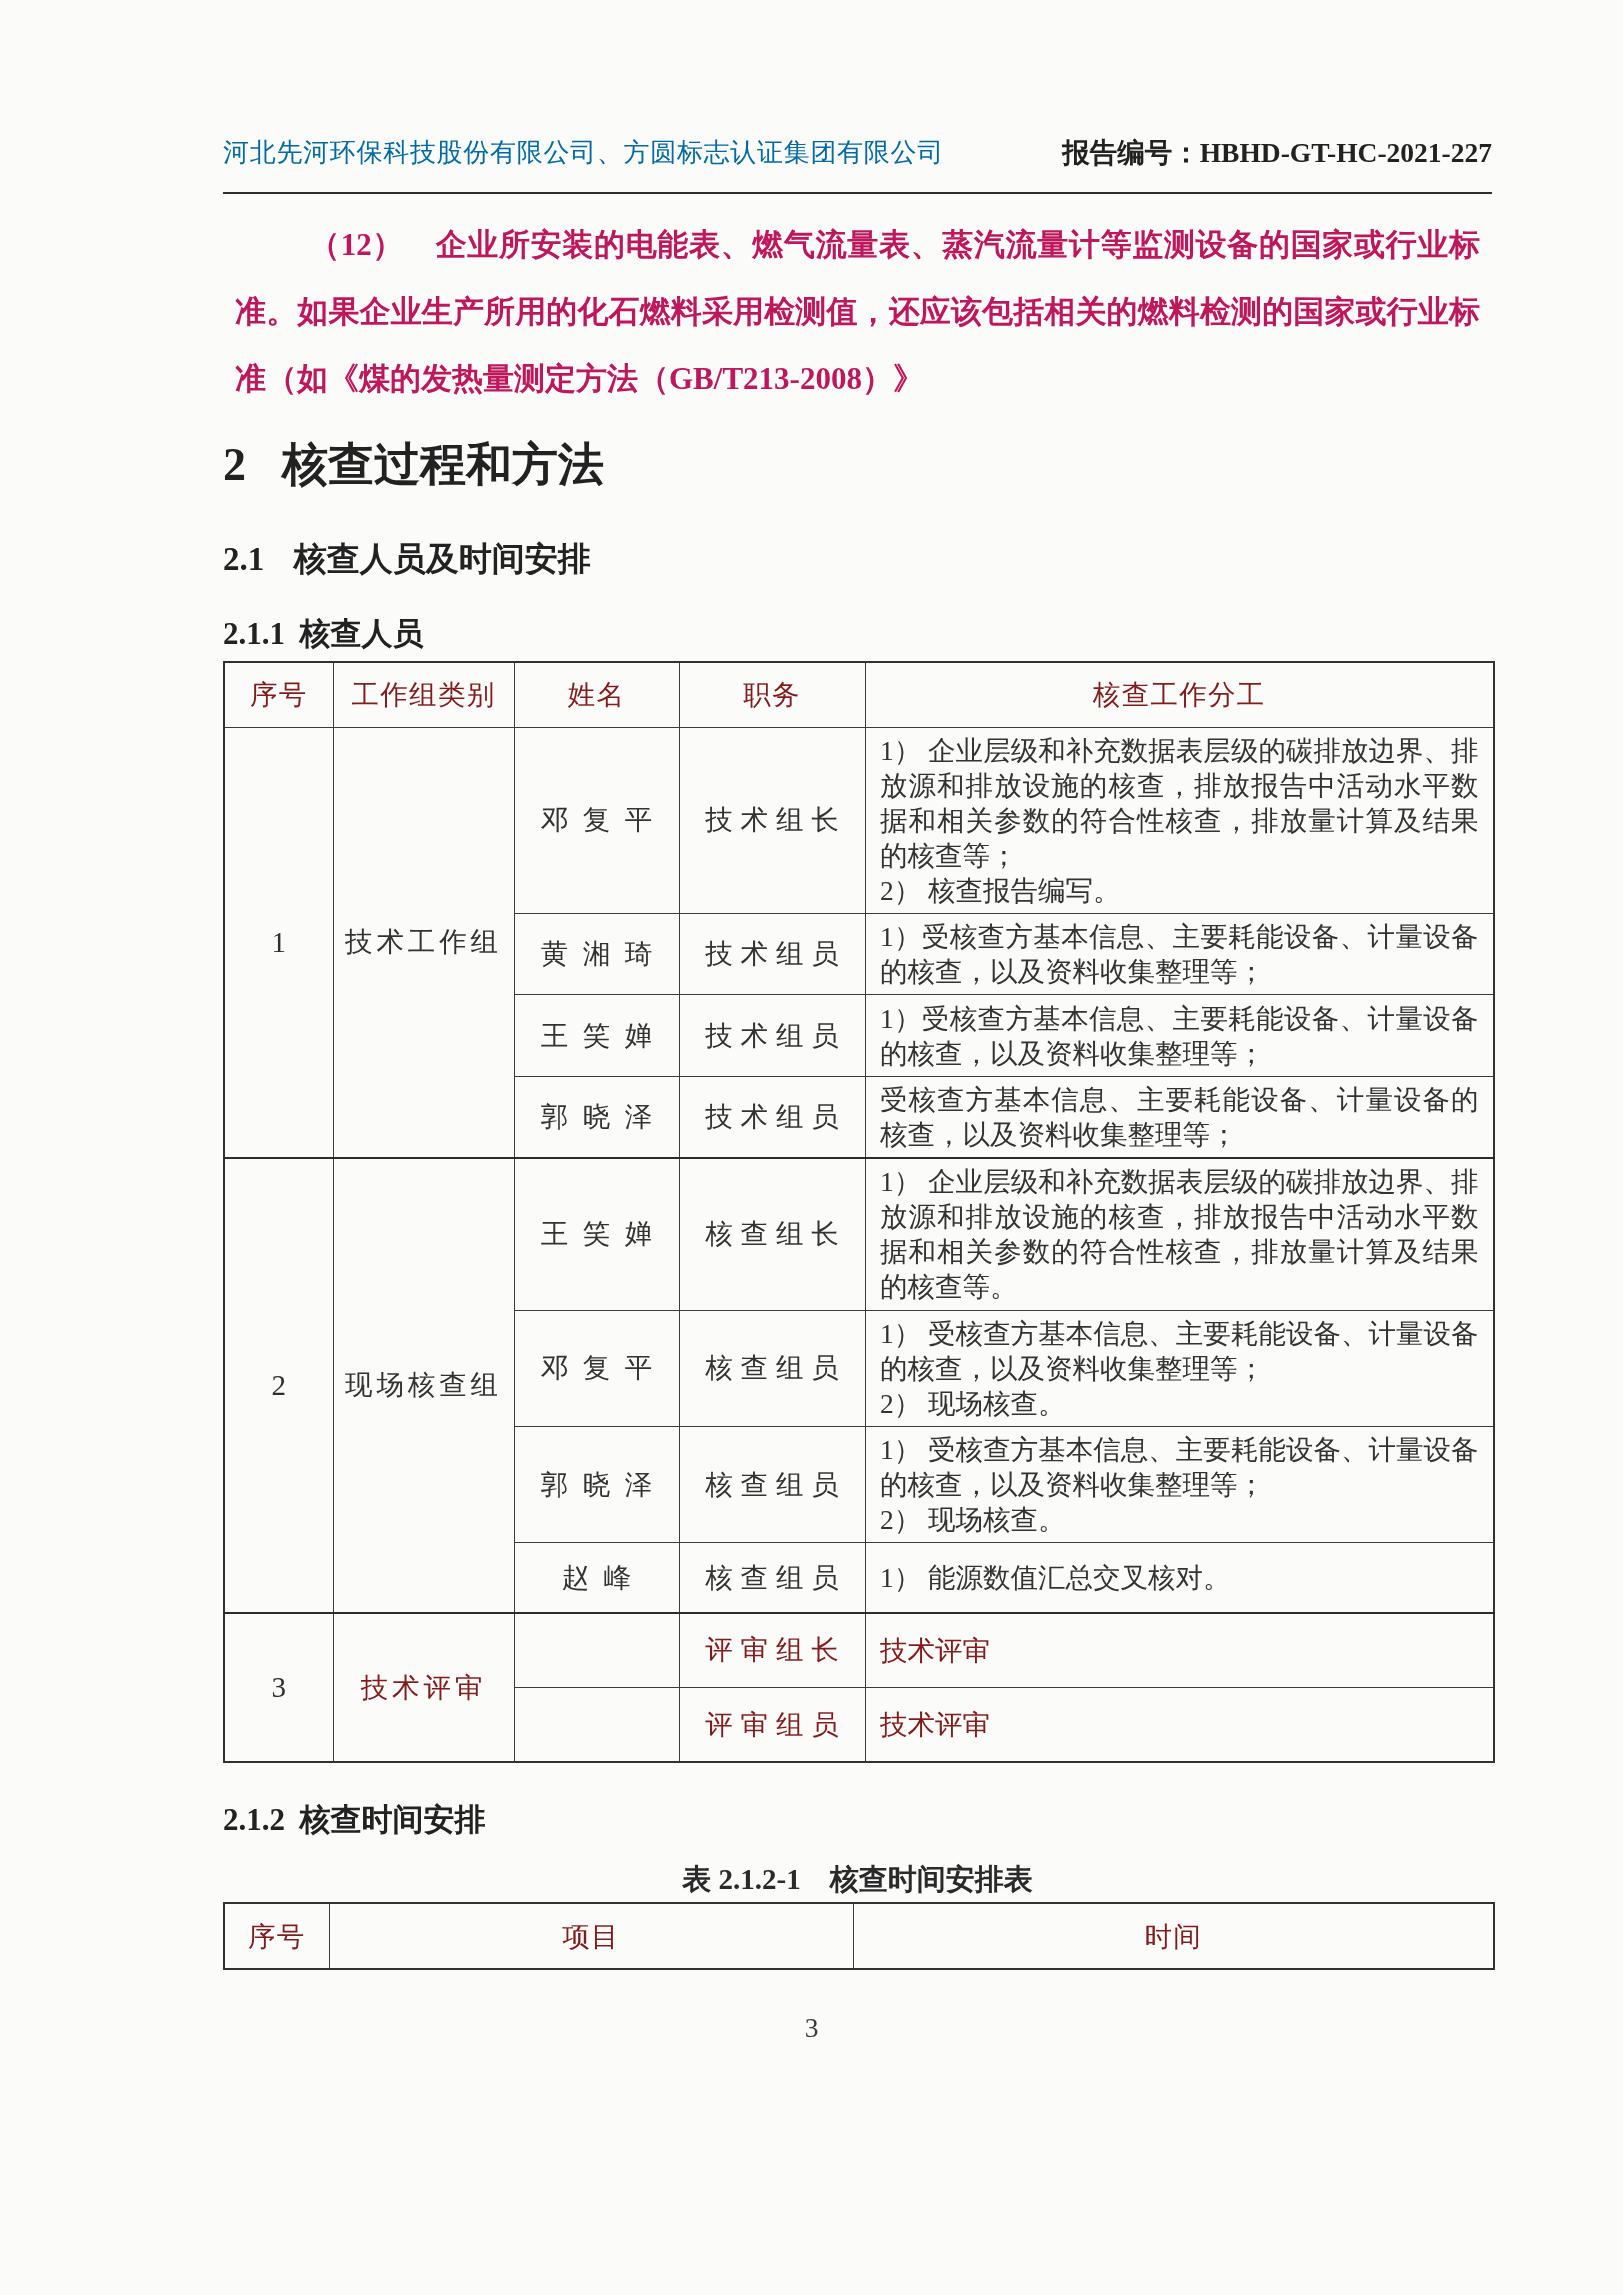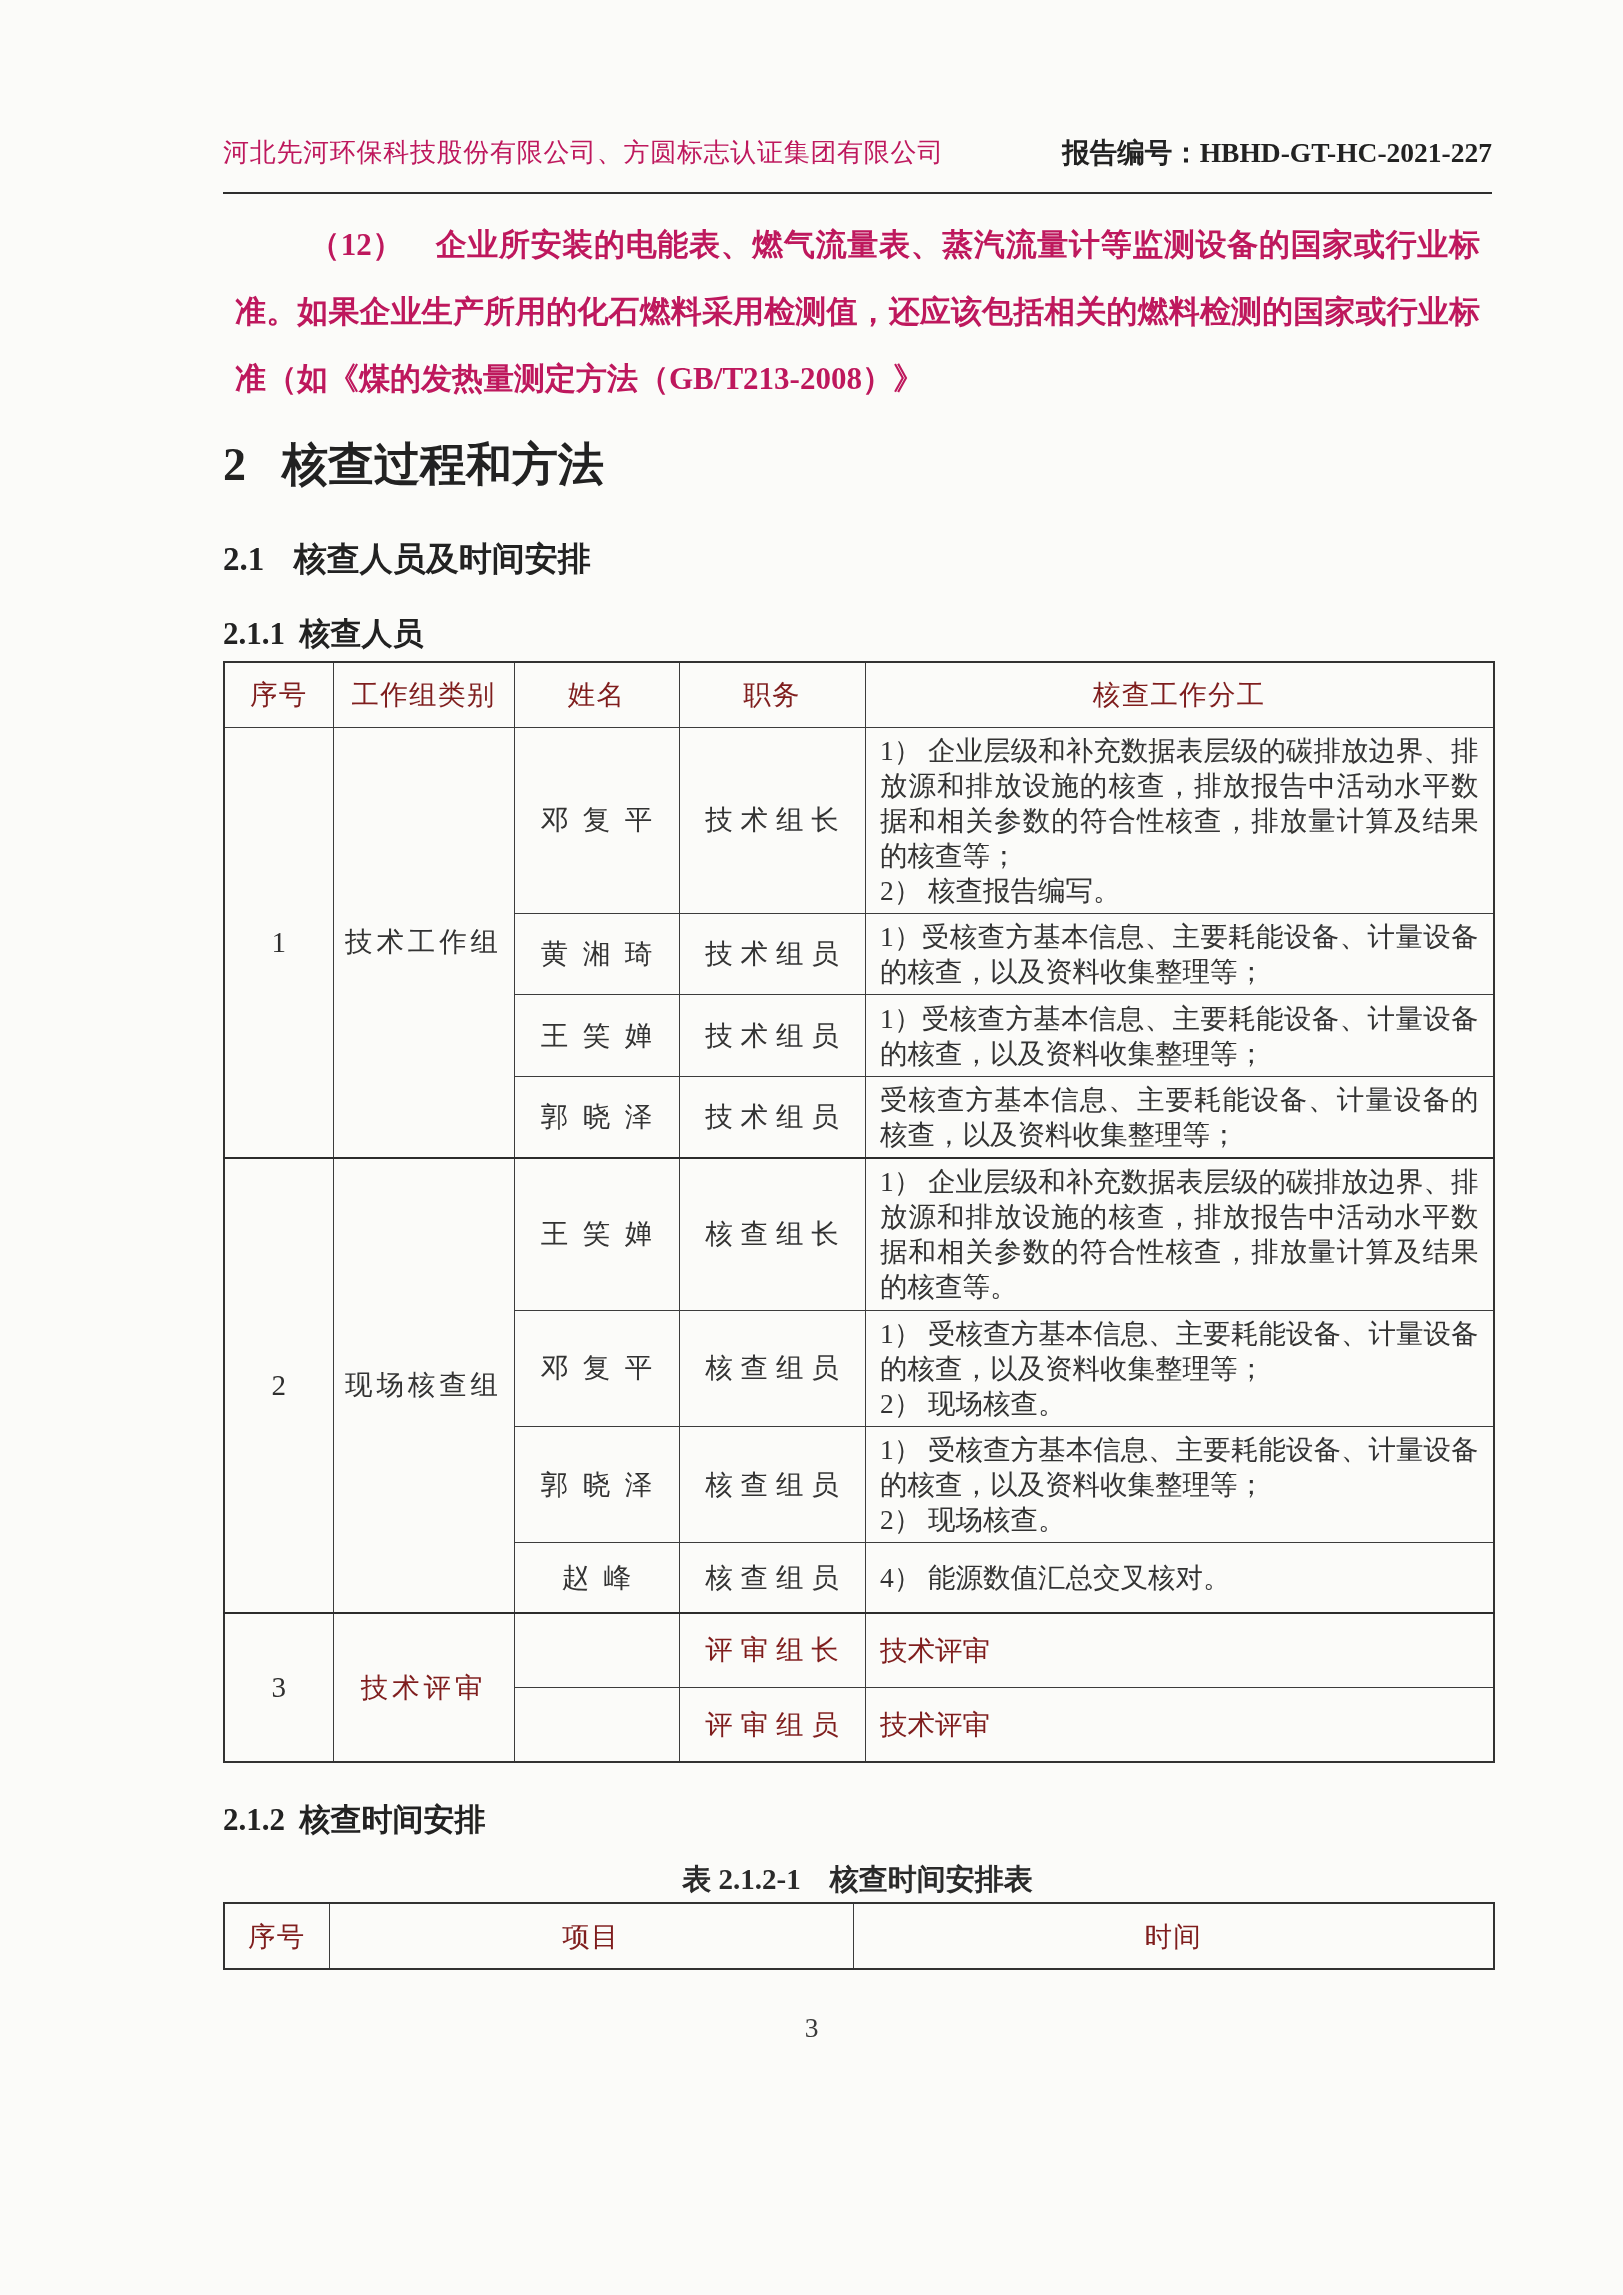--- a/index.html
+++ b/index.html
@@ -12,21 +12,21 @@
     overflow:hidden;
   }
   .content{padding:0 131px 0 223px;}
 
   
   .doc-header{
     margin-top:136px;
     display:flex;justify-content:space-between;align-items:flex-end;
     font-size:26px;line-height:34px;
   }
-  .doc-header .company{letter-spacing:0.7px;color:#be185d;}
+  .doc-header .company{letter-spacing:0.7px;color:#0369a1;}
   .doc-header .report{font-weight:bold;font-size:27.5px;color:#222;}
   .header-rule{border-bottom:2.6px solid #2e2e2e;margin-top:22px;}
 
   
   .para{
     font-size:31px;line-height:67px;
     text-align:justify;color:#be185d;
     text-indent:74px;
     margin:12px;
     font-weight:bold;
@@ -180,21 +180,21 @@
     </tr>
     <tr class="rh164">
       <td class="c name-cell">郭晓泽</td>
       <td class="c role-cell">核查组员</td>
       <td class="duty">1）  受核查方基本信息、主要耗能设备、计量设备的核查，以及资料收集整理等；
 2）  现场核查。</td>
     </tr>
     <tr class="rh90">
       <td class="c name-cell">赵峰</td>
       <td class="c role-cell">核查组员</td>
-      <td class="duty">4）  能源数值汇总交叉核对。</td>
+      <td class="duty">1）  能源数值汇总交叉核对。</td>
     </tr>
 
     <tr class="rh96 group-start">
       <td class="c no-cell faded-mid" rowspan="2">3</td>
       <td class="c type-cell faded" rowspan="2">技术评审</td>
       <td class="c name-cell"></td>
       <td class="c role-cell faded">评审组长</td>
       <td class="duty faded">技术评审</td>
     </tr>
     <tr class="rh96">

